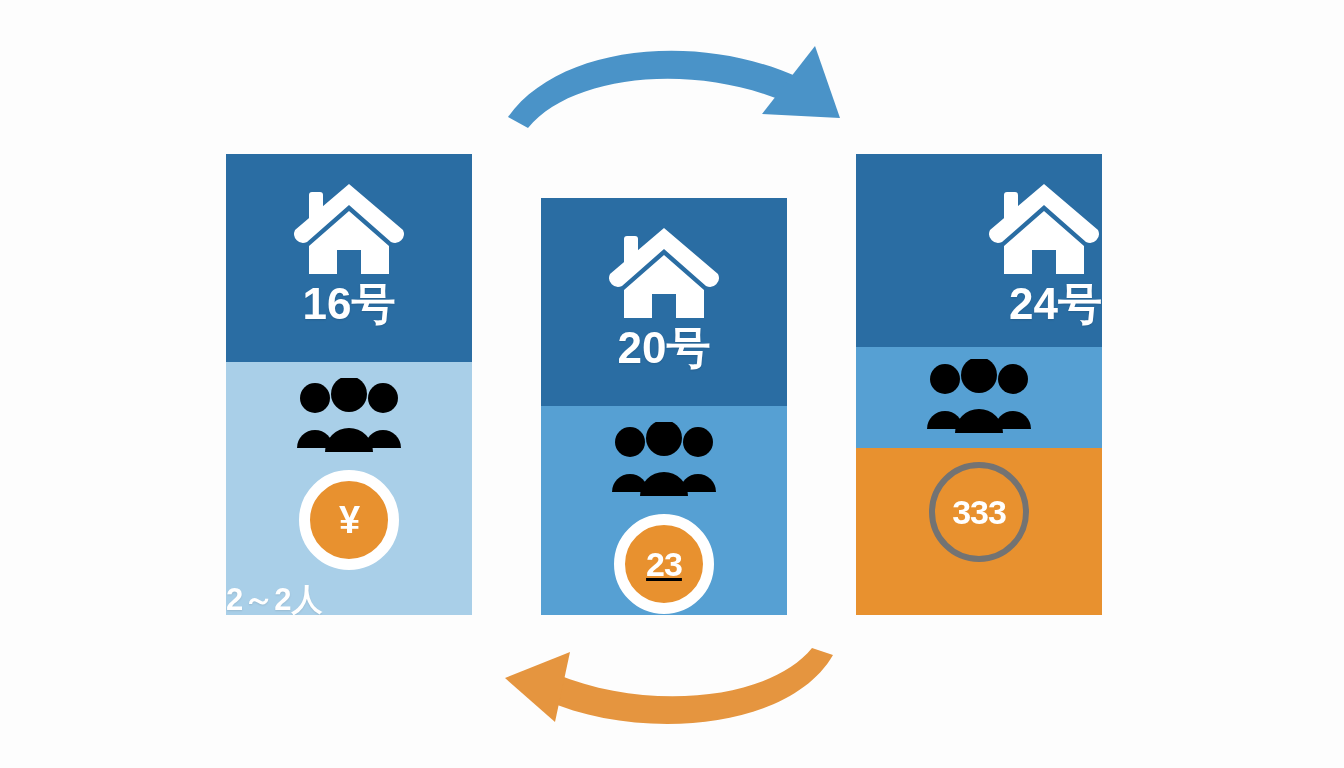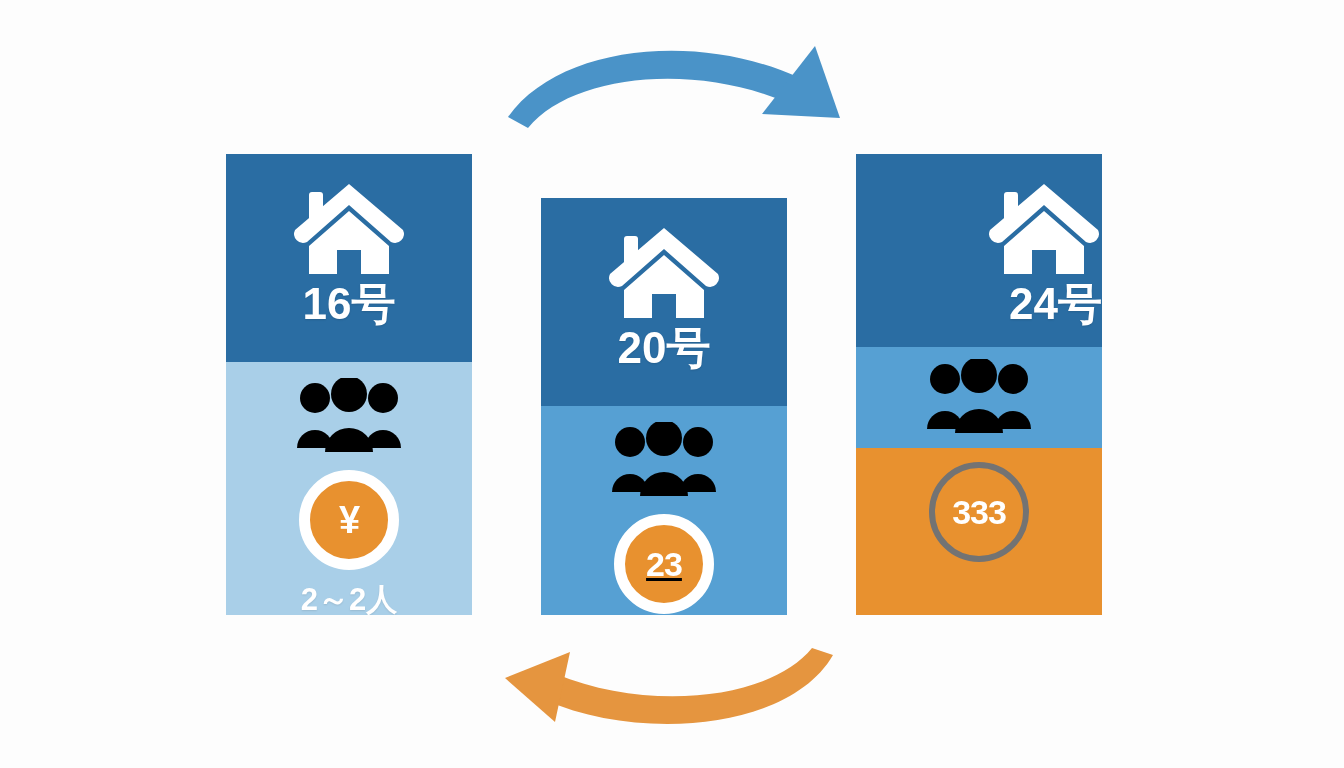--- a/index.html
+++ b/index.html
@@ -98,21 +98,20 @@
     color: #ffffff;
     font-weight: bold;
     font-size: 34px;
     line-height: 1;
     letter-spacing: -1px;
   }
   .badge-text.yen { font-size: 38px; }
 
   .people-label {
     width: 100%;
-    text-align: center;
     color: #ffffff;
     font-size: 31px;
     font-weight: bold;
     line-height: 1;
     padding-top: 14px;
     text-shadow: 0 1px 2px rgba(0,0,0,0.10);
   }
 </style>
 </head>
 <body>

